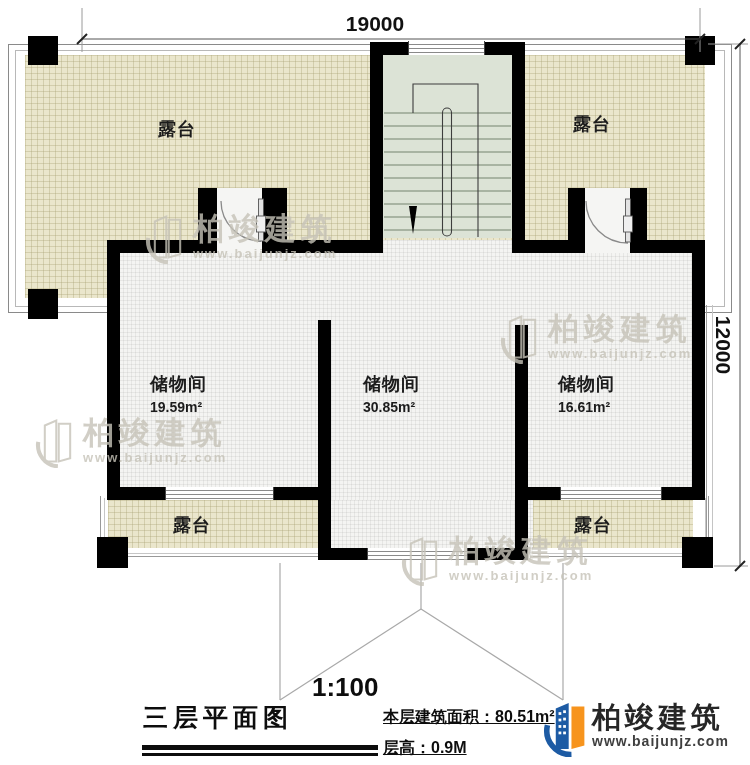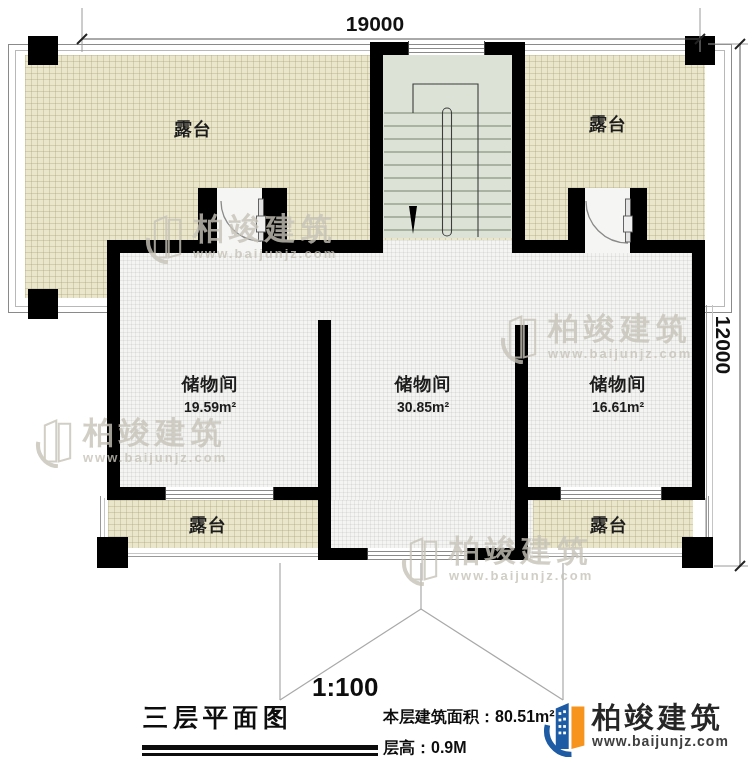--- a/index.html
+++ b/index.html
@@ -28,32 +28,32 @@
     background-size:4px 4px;
   }
   .opening{position:absolute;z-index:2;background:#f5f5f3;}
   .stair-bg{position:absolute;z-index:1;background:#dce3d6;}
   .win-h{
     position:absolute;z-index:3;background-color:#fff;
     background-image:repeating-linear-gradient(to bottom, transparent 0 3px, #8a8a8a 3px 4px);
     border-left:1px solid #444;border-right:1px solid #444;
   }
   .eave{position:absolute;z-index:0;}
-  .lbl{position:absolute;z-index:5;color:#1c1c1c;text-align:center;font-weight:bold;}
+  .lbl{position:absolute;z-index:5;color:#1c1c1c;text-align:left;font-weight:bold;}
   .lbl-room{font-size:18px;letter-spacing:1px;}
   .lbl-area{font-size:14px;margin-top:3px;letter-spacing:0;}
   .dim{position:absolute;z-index:5;color:#111;font-weight:bold;text-align:center;}
   .svg-overlay{position:absolute;left:0;top:0;z-index:4;pointer-events:none;}
   .wm{position:absolute;z-index:6;display:flex;align-items:center;gap:7px;color:#c6c3b8;opacity:.8;}
   .wm-name{font-size:31px;font-weight:bold;letter-spacing:5px;white-space:nowrap;line-height:1;}
   .wm-url{font-size:13px;font-weight:bold;letter-spacing:2px;white-space:nowrap;margin-top:2px;}
   .tb-title{position:absolute;z-index:5;font-size:25px;font-weight:bold;letter-spacing:5px;color:#0d0d0d;white-space:nowrap;}
   .tb-bar{position:absolute;z-index:5;background:#0d0d0d;}
   .tb-scale{position:absolute;z-index:5;font-size:26px;font-weight:600;color:#0d0d0d;}
-  .tb-info{position:absolute;z-index:5;font-size:16px;font-weight:bold;color:#0d0d0d;white-space:nowrap;}
+  .tb-info{position:absolute;z-index:5;font-size:16px;font-weight:bold;color:#0d0d0d;white-space:nowrap;text-decoration:underline;}
   .brand-name{position:absolute;z-index:5;font-size:29px;font-weight:900;letter-spacing:4px;color:#262626;white-space:nowrap;}
   .brand-url{position:absolute;z-index:5;font-size:14px;font-weight:bold;letter-spacing:1px;color:#3f3f3f;white-space:nowrap;}
 </style>
 </head>
 <body>
 
 <div class="eave" style="left:8px;top:44px;width:722px;height:267px;border:1px solid #8a8a8a;"></div>
 <div class="eave" style="left:15px;top:50px;width:708px;height:255px;border:1px solid #b8b8b8;"></div>
 <div class="eave" style="left:706px;top:305px;width:1px;height:255px;background:#9a9a9a;"></div>
 <div class="eave" style="left:712px;top:305px;width:1px;height:255px;background:#c4c4c4;"></div>

